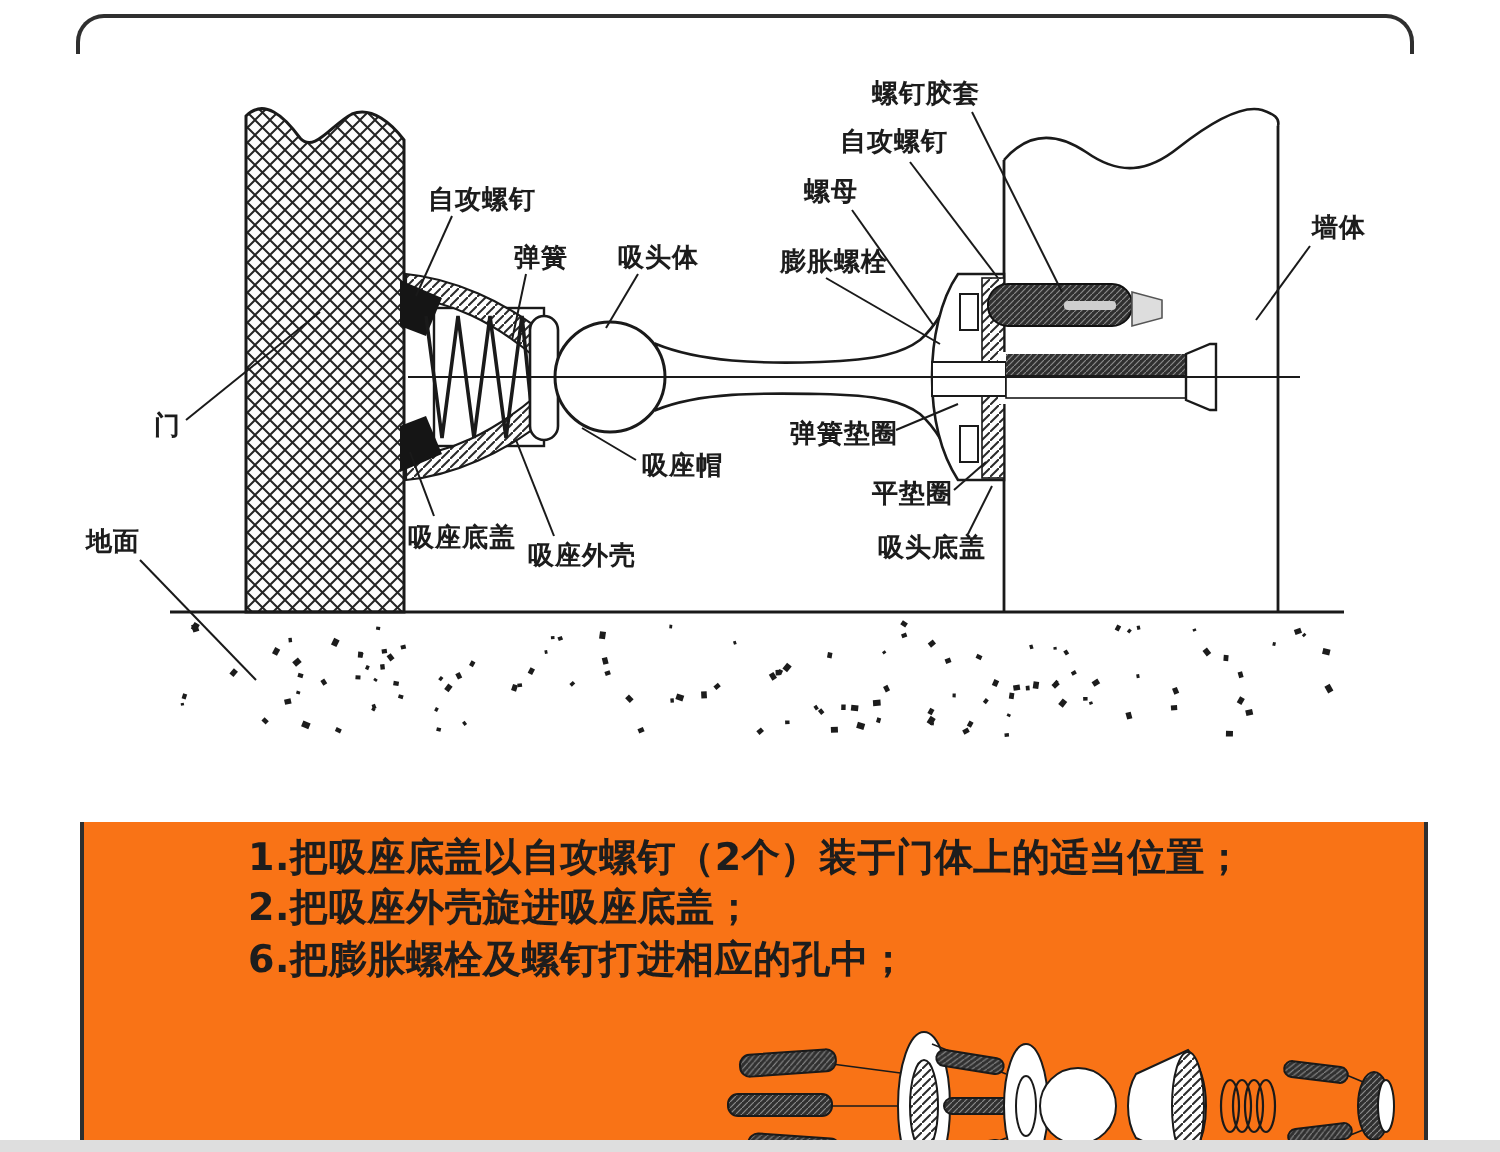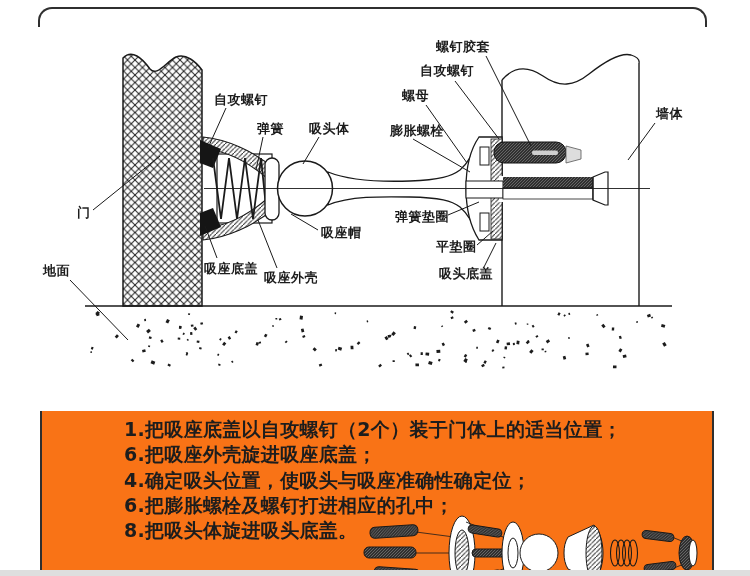--- a/index.html
+++ b/index.html
@@ -254,24 +254,22 @@
       <text class="lbl" x="656" y="118">墙体</text>
       <text class="lbl" x="395" y="221">弹簧垫圈</text>
       <text class="lbl" x="436" y="251">平垫圈</text>
       <text class="lbl" x="439" y="278">吸头底盖</text>
     </g>
   </svg>
 
   <div id="instruction-box">
     <div id="instruction-list">
       <div>1.把吸座底盖以自攻螺钉（2个）装于门体上的适当位置；</div>
-      <div>6.把吸座外壳旋进吸座底盖；</div>
-      <div>4.确定吸头位置，使吸头与吸座准确性确定位；</div>
+      <div>2.把吸座外壳旋进吸座底盖；</div>
       <div>6.把膨胀螺栓及螺钉打进相应的孔中；</div>
-      <div>8.把吸头体旋进吸头底盖。</div>
     </div>
 
     <svg id="exploded-svg" width="340" height="84" viewBox="0 0 340 84">
       <g stroke="#1a1a1a" stroke-width="1">
 
         <line x1="54" y1="20" x2="92" y2="25" stroke-width="0.8"></line>
         <line x1="54" y1="41" x2="90" y2="41" stroke-width="0.8"></line>
         <line x1="58" y1="63" x2="94" y2="58" stroke-width="0.8"></line>
         <rect x="8" y="14" width="48" height="11" rx="5" fill="url(#pt-threads)" transform="rotate(-4 32 20)"></rect>
         <rect x="2" y="35" width="52" height="11" rx="5" fill="url(#pt-threads)"></rect>

